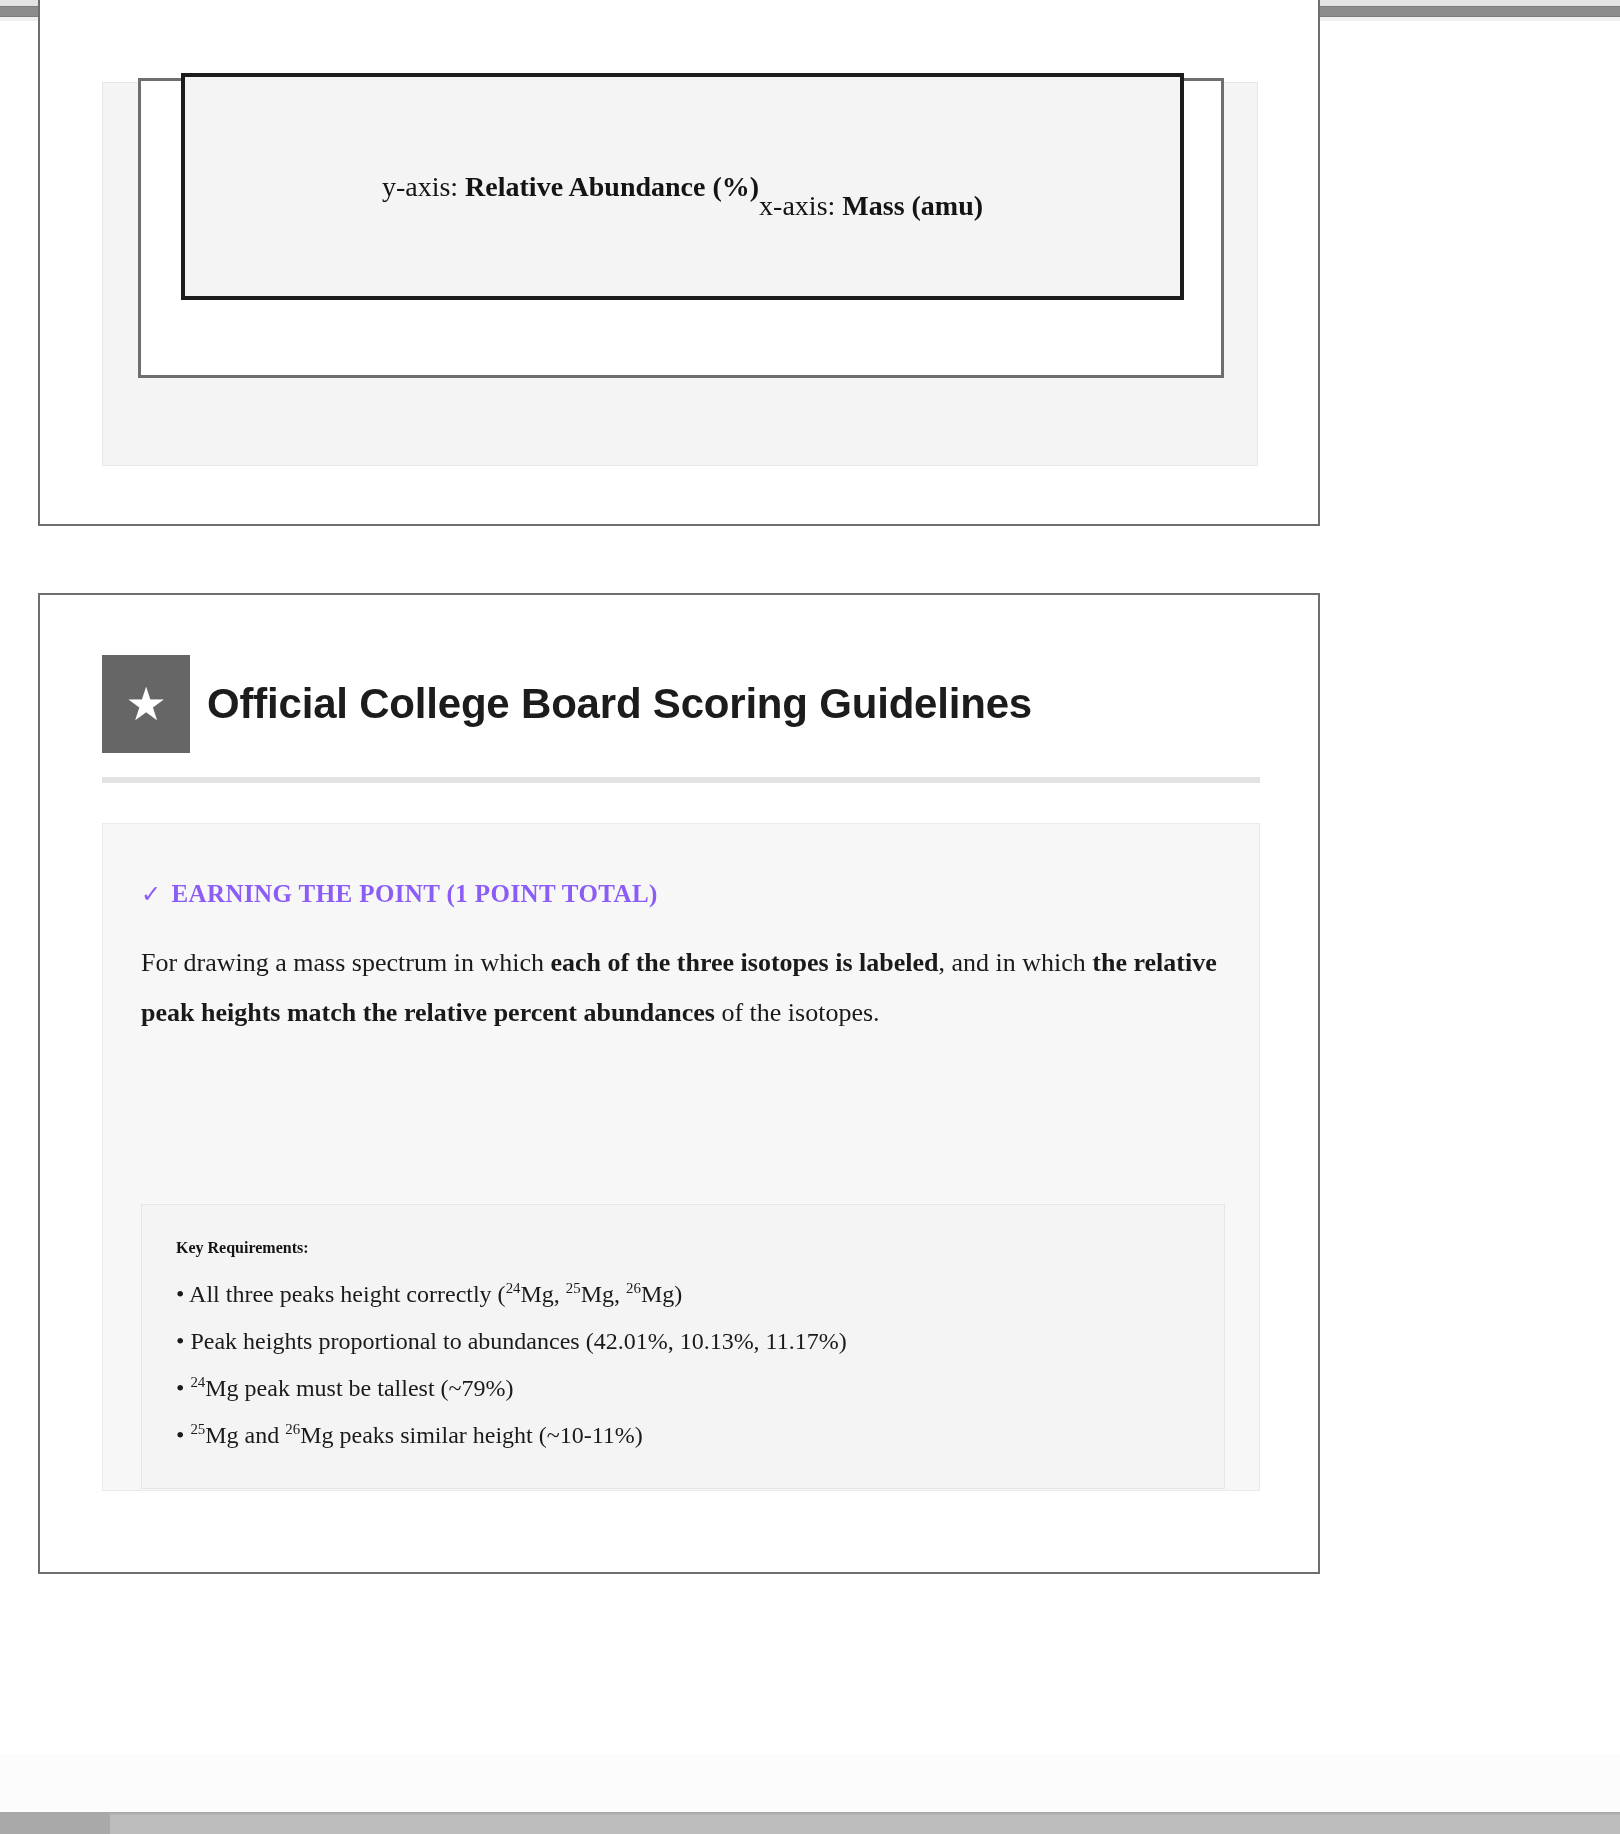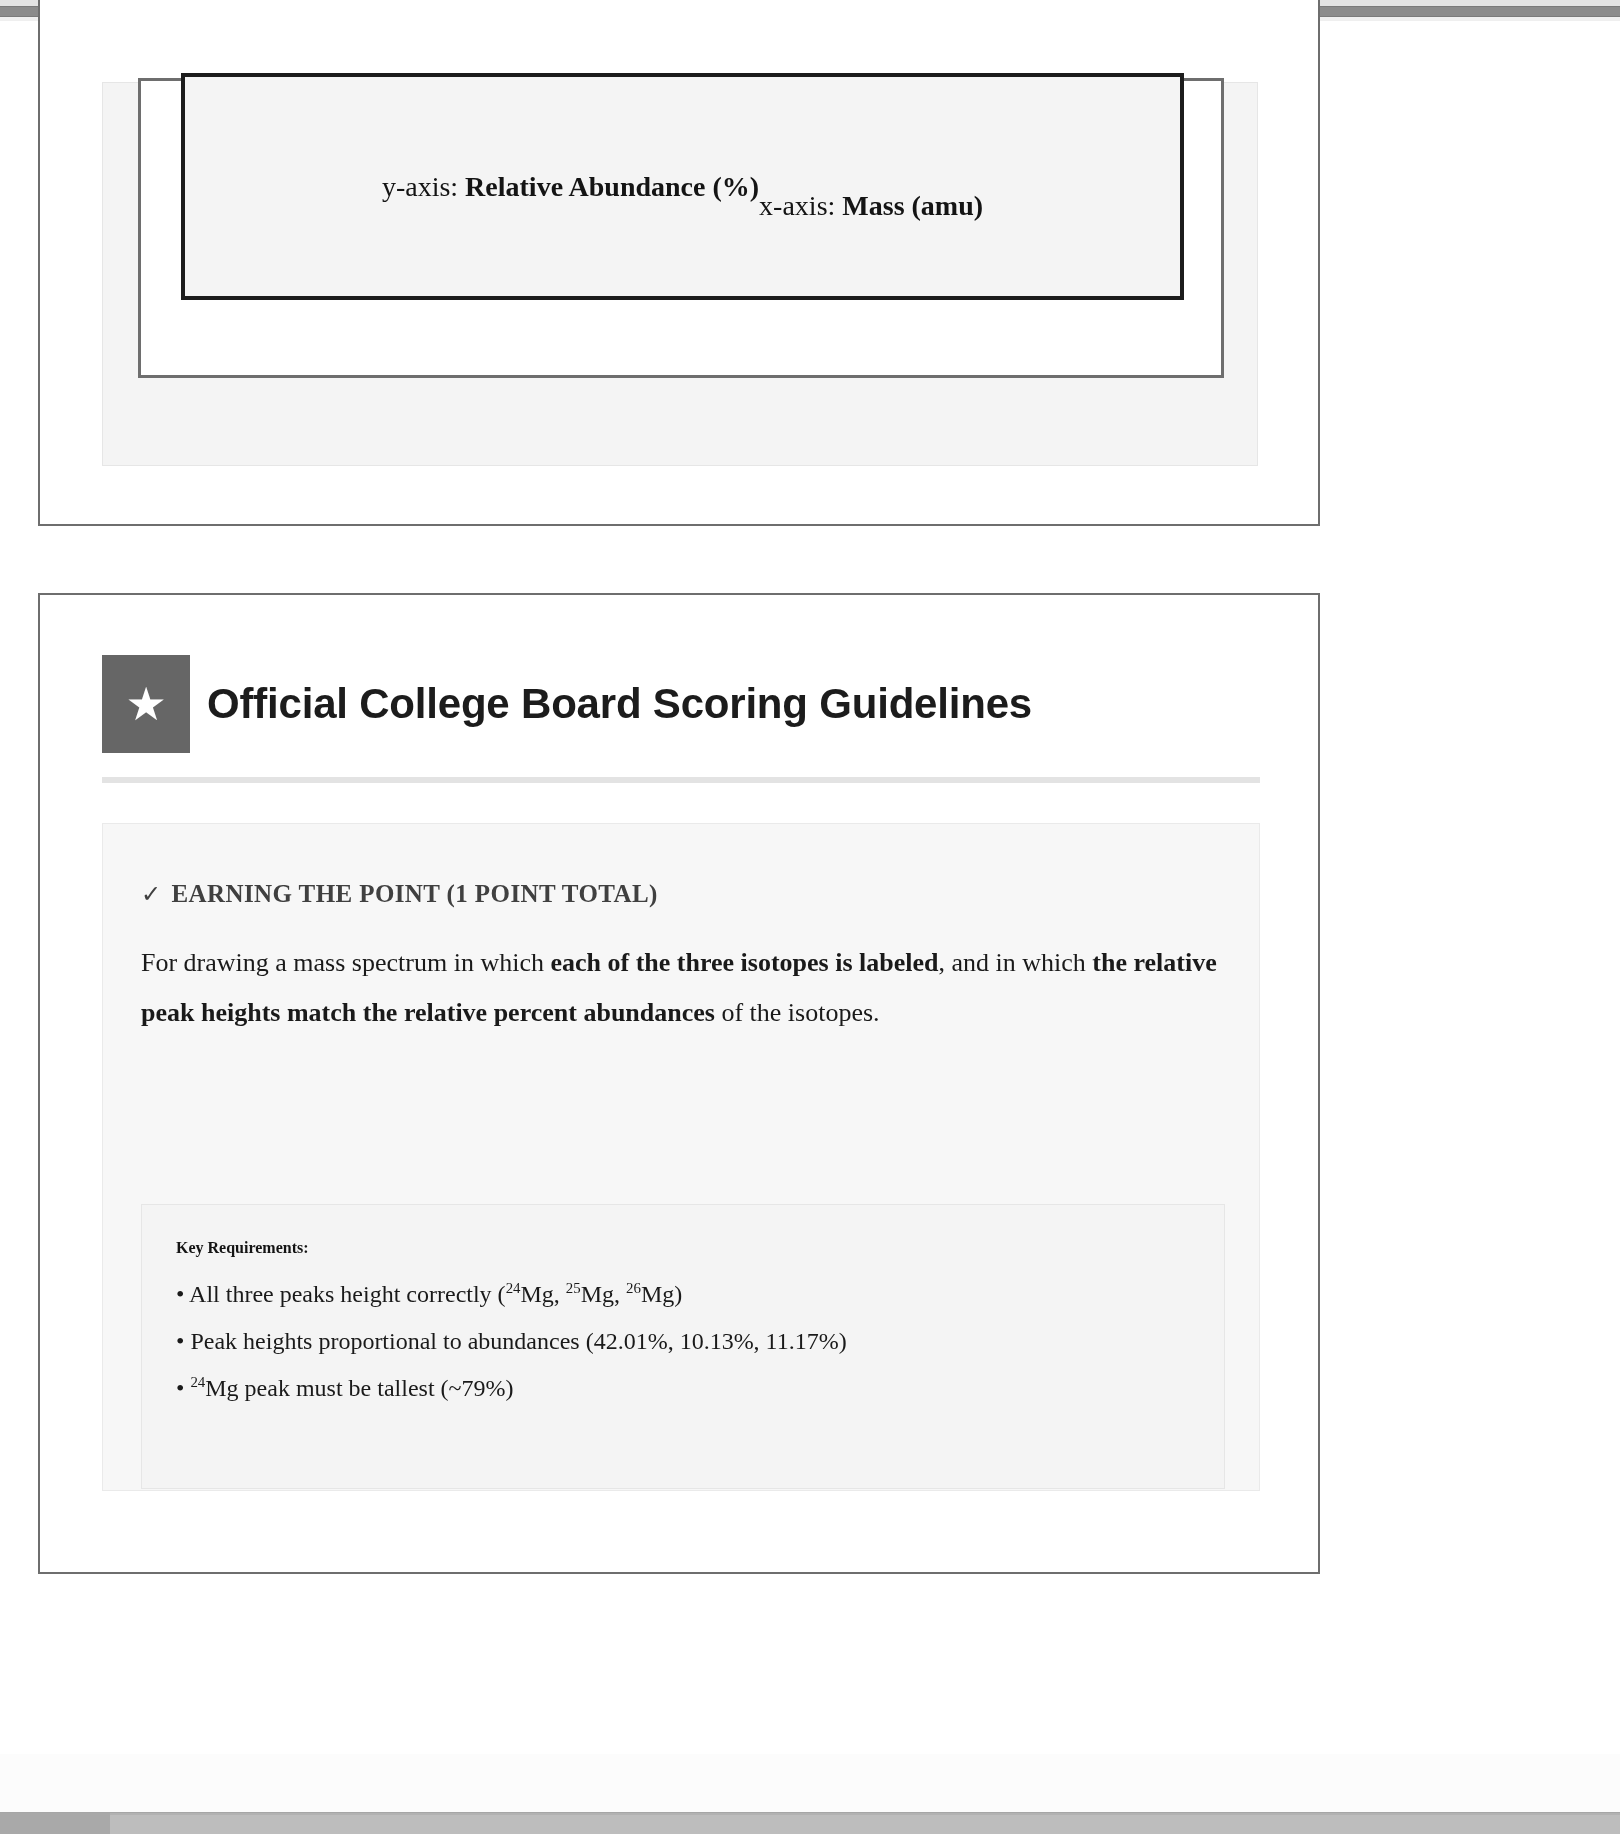--- a/index.html
+++ b/index.html
@@ -153,21 +153,21 @@
     width: 1158px;
     height: 668px;
     background: #f7f7f7;
     border: 1px solid #eaeaea;
     box-sizing: border-box;
   }
   .earn-heading {
     margin: 56px 0 0 38px;
     font-size: 25px;
     font-weight: bold;
-    color: #404040;
+    color: #8b5cf6;
     letter-spacing: 0.4px;
   }
   .earn-heading .tick {
     font-family: "DejaVu Sans", "Liberation Sans", sans-serif;
     font-weight: normal;
     font-size: 24px;
     margin-right: 10px;
   }
   .earn-para {
     margin: 30px 38px 0 38px;
@@ -294,20 +294,21 @@
     <div class="earn-para">
       <span>For drawing a mass spectrum in which </span><b>each of the three isotopes is labeled</b><span>, and in which </span><b>the relative peak heights match the relative percent abundances</b><span> of the isotopes.</span>
     </div>
 
     <div class="keyreq-box">
       <div class="keyreq-title">Key Requirements:</div>
       <ul class="keyreq-list" id="keyreq-list">
           <li><span>• </span><span>All three peaks height correctly (</span><sup>24</sup><span>Mg, </span><sup>25</sup><span>Mg, </span><sup>26</sup><span>Mg)</span></li>
           <li><span>• </span><span>Peak heights proportional to abundances (42.01%, 10.13%, 11.17%)</span></li>
           <li><span>• </span><sup>24</sup><span>Mg peak must be tallest (~79%)</span></li>
+          <li><span>• </span><sup>25</sup><span>Mg and </span><sup>26</sup><span>Mg peaks similar height (~10-11%)</span></li>
         </ul>
     </div>
 
   </div>
 </div>
 
 <div class="bottom-gap"></div>
 <div class="hscroll-track">
   <div class="hscroll-thumb"></div>
   <div class="hscroll-rest"></div>

